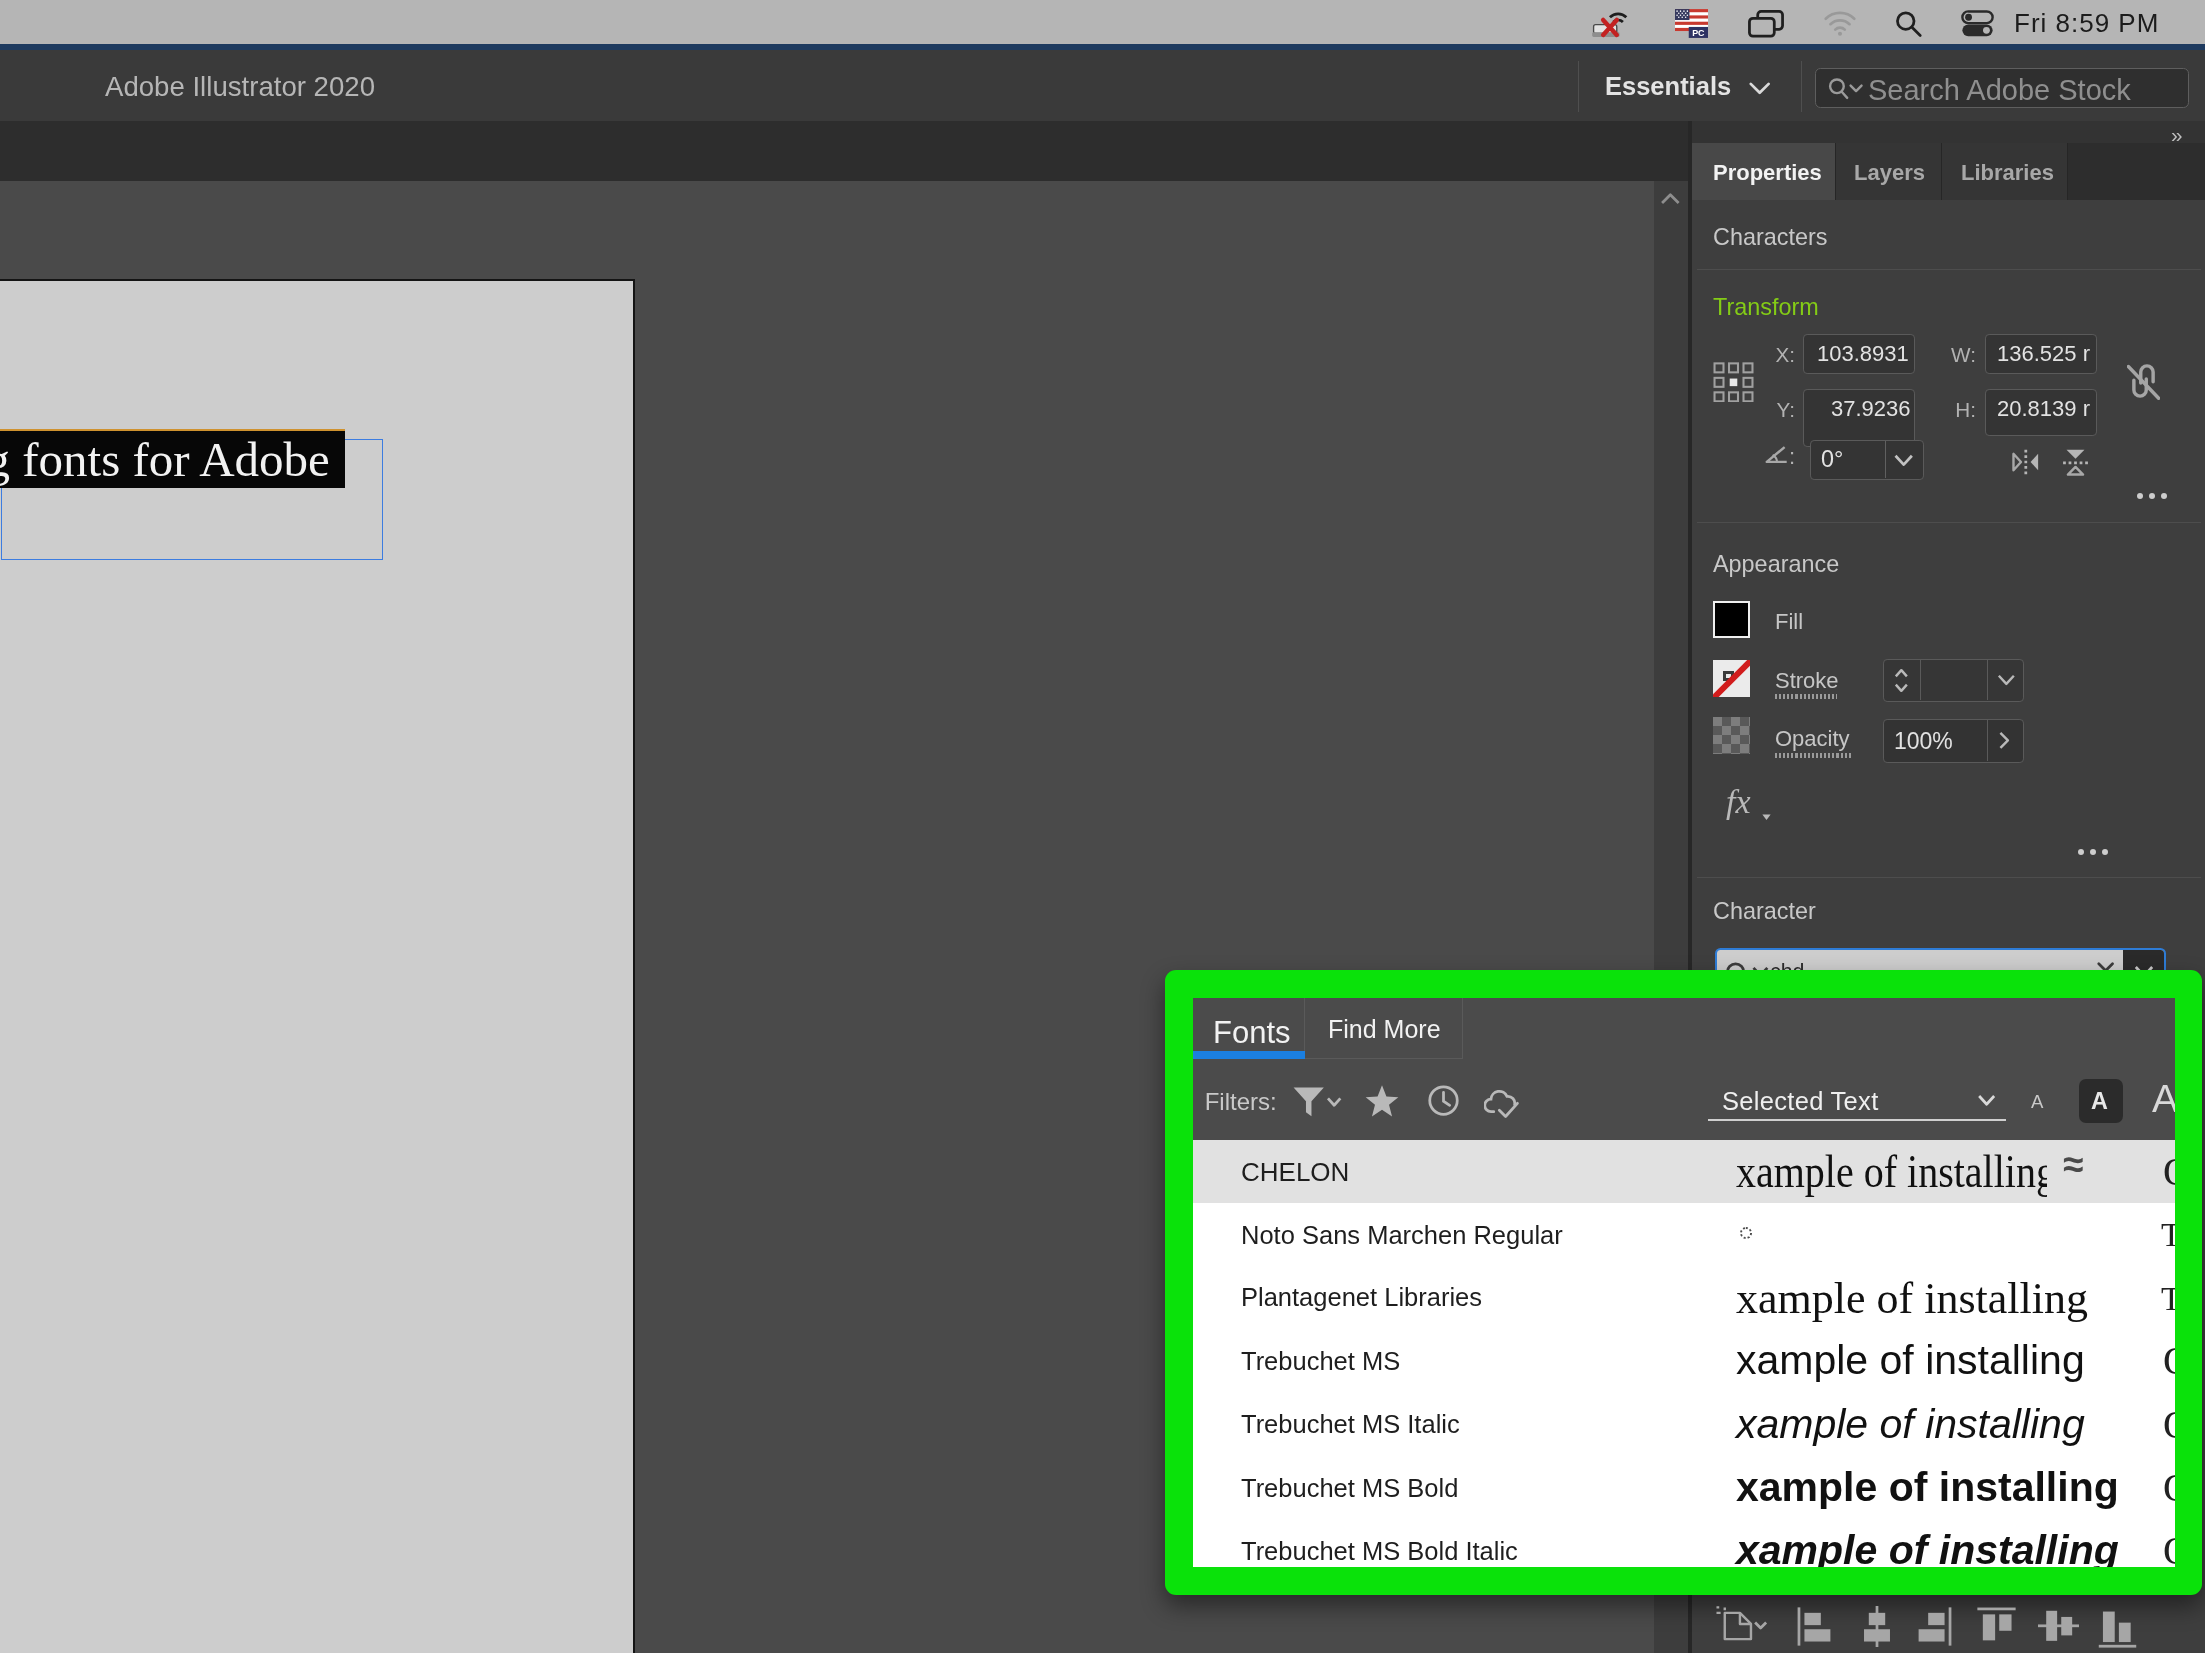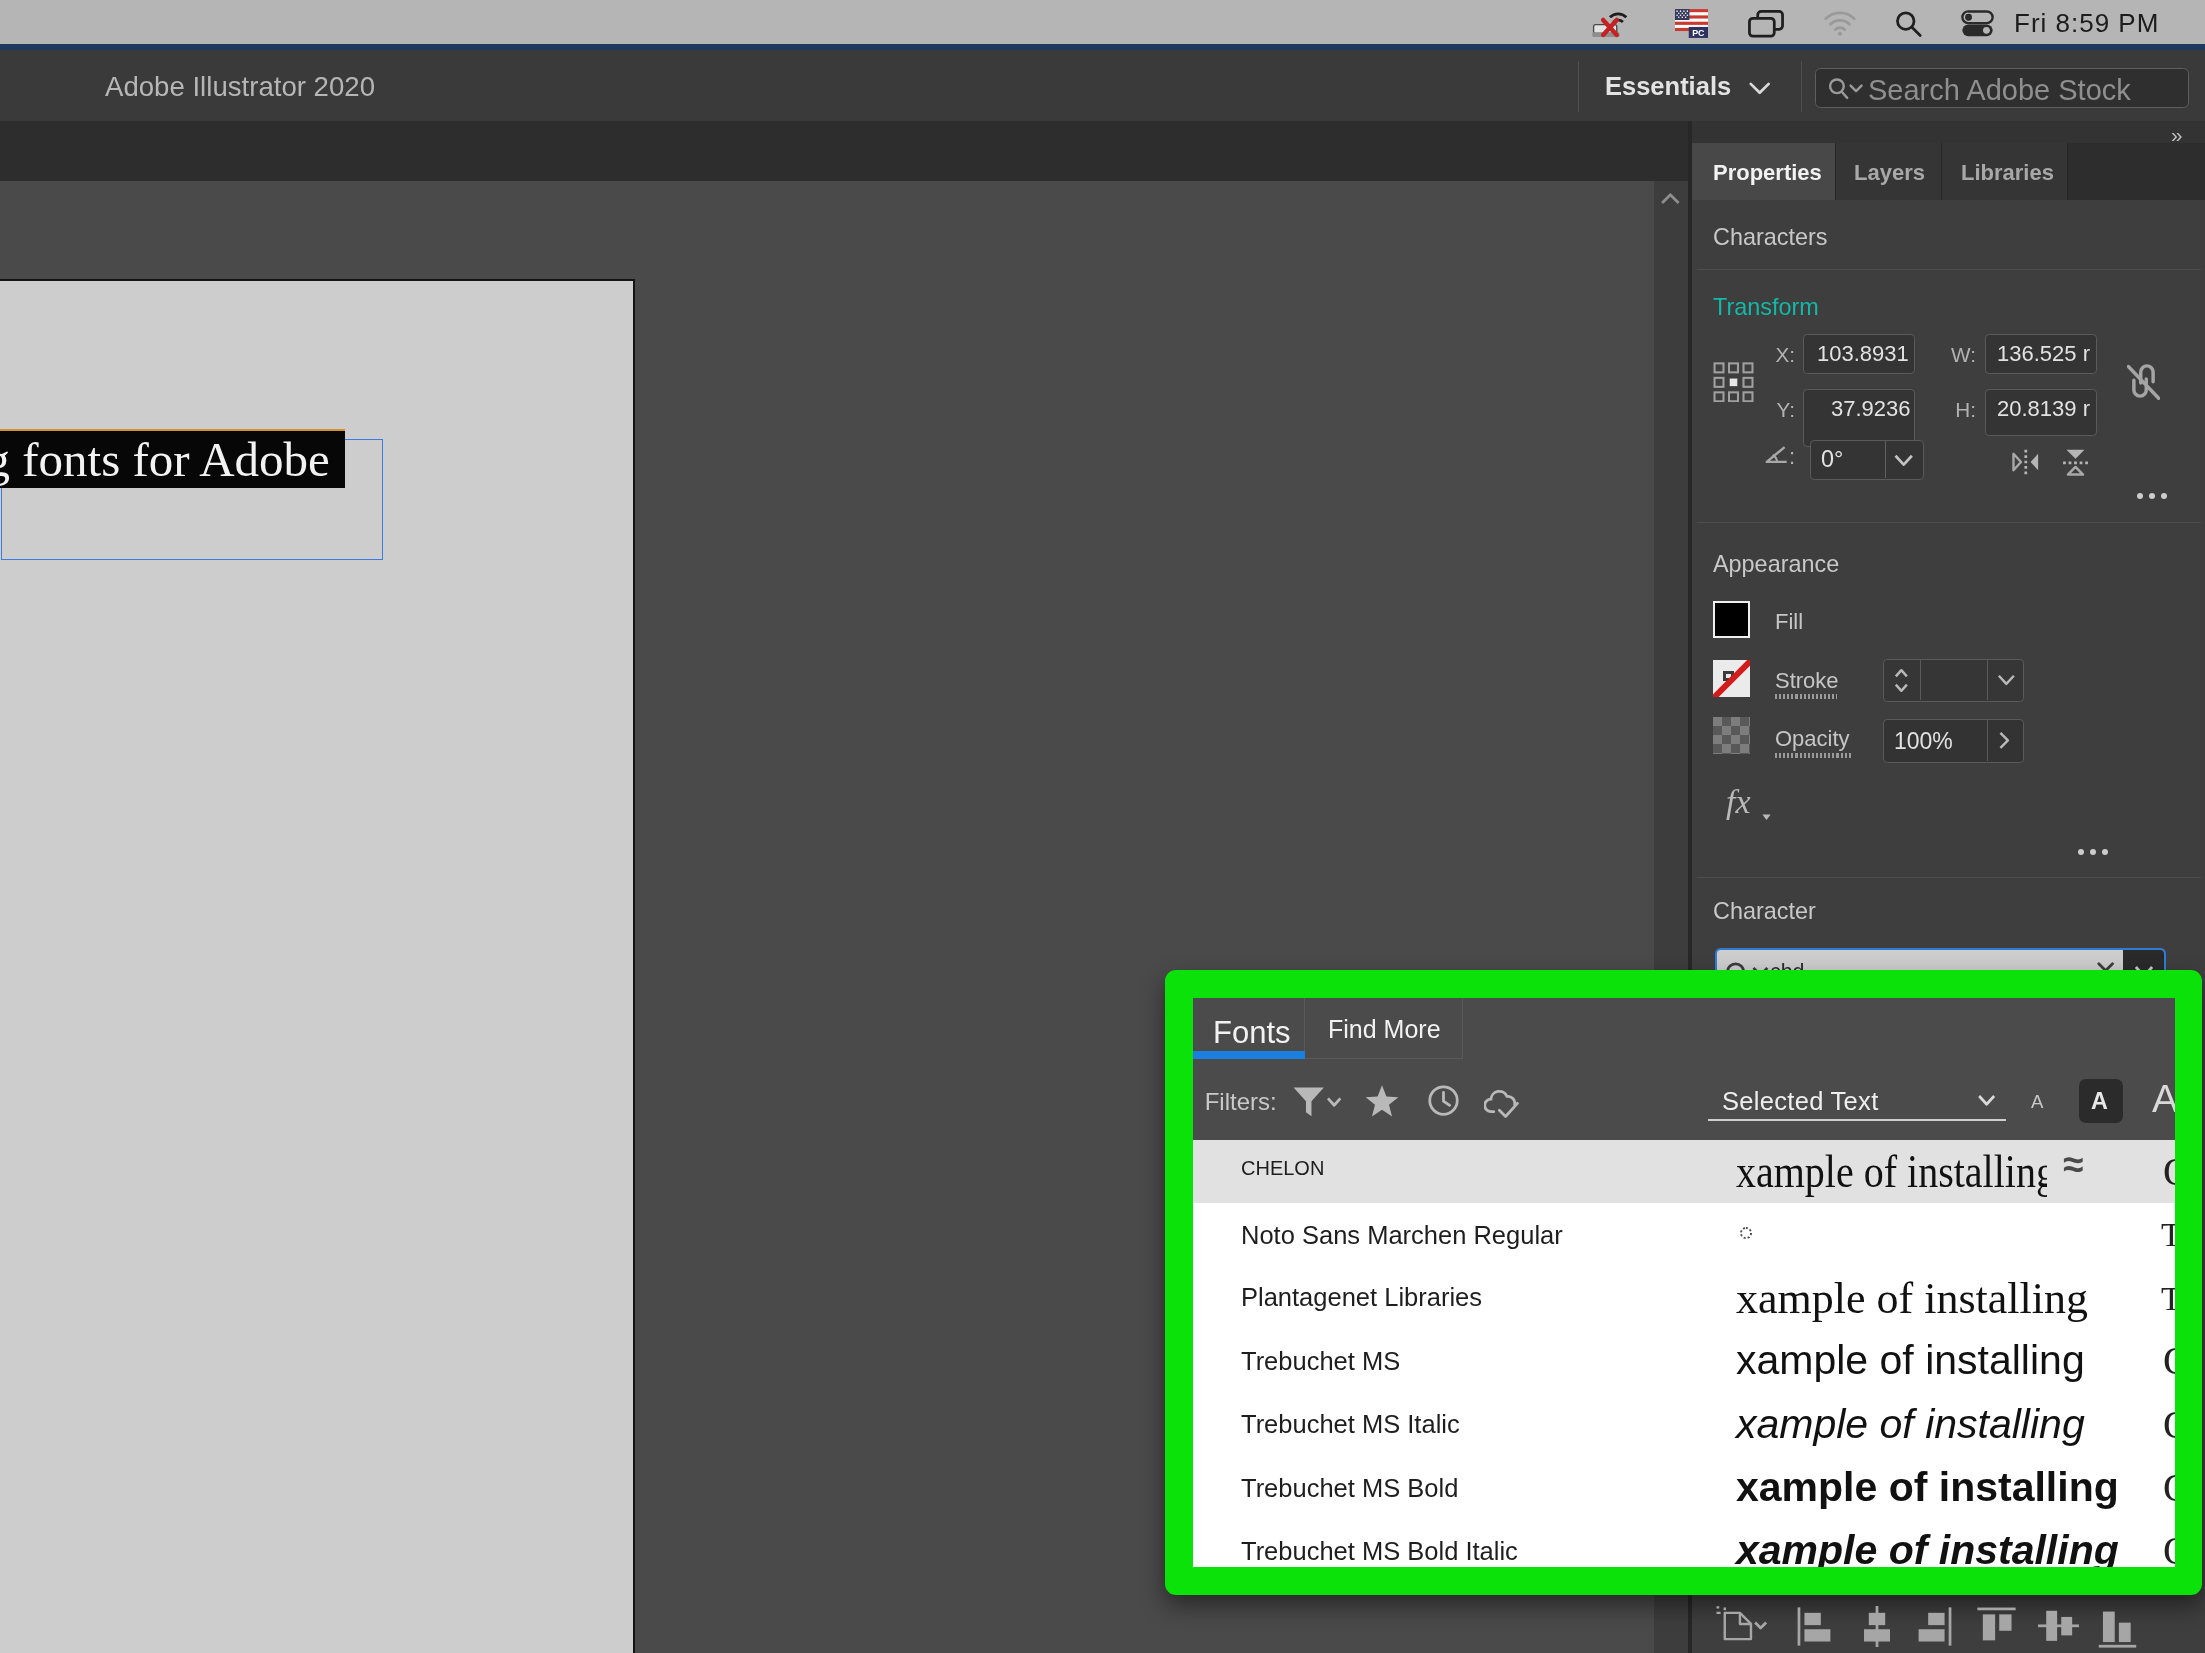--- a/index.html
+++ b/index.html
@@ -129,21 +129,21 @@
   <div class="abs" style="left:1713px;top:160px;color:#f2f2f2;font-size:22px;font-weight:700;">Properties</div>
   <div class="abs" style="left:1854px;top:160px;color:#a8a8a8;font-size:22px;font-weight:700;">Layers</div>
   <div class="abs" style="left:1961px;top:160px;color:#a8a8a8;font-size:22px;font-weight:700;">Libraries</div>
   <div class="abs" style="left:1835px;top:143px;width:1.4px;height:57px;background:#262626;"></div>
   <div class="abs" style="left:1941px;top:143px;width:1.4px;height:57px;background:#262626;"></div>
   <div class="abs" style="left:2067px;top:143px;width:1.4px;height:57px;background:#262626;"></div>
 
   <div class="abs" style="left:1713px;top:224px;color:#c8c8c8;font-size:23.4px;">Characters</div>
   <div class="abs" style="left:1697px;top:269px;width:504px;height:1.4px;background:#4d4d4d;"></div>
 
-  <div class="abs" style="left:1713px;top:294px;color:#14b8a6;font-size:23.4px;">Transform</div>
+  <div class="abs" style="left:1713px;top:294px;color:#84cc16;font-size:23.4px;">Transform</div>
 
   <svg class="abs" style="left:1713px;top:362px;" width="41" height="40" viewBox="0 0 59 58">
     <g fill="none" stroke="#a0a0a0" stroke-width="3">
       <rect x="2" y="2" width="13" height="13"></rect>
         <rect x="23" y="2" width="13" height="13"></rect>
         <rect x="44" y="2" width="13" height="13"></rect>
       <rect x="2" y="23" width="13" height="13"></rect>
         <rect x="44" y="23" width="13" height="13"></rect>
       <rect x="2" y="44" width="13" height="13"></rect>
         <rect x="23" y="44" width="13" height="13"></rect>
@@ -289,21 +289,21 @@
         </svg>
       <div style="position:absolute;left:515px;top:121px;width:298px;height:2.1px;background:#cfcfcf;"></div>
       <div style="position:absolute;left:838px;top:93px;color:#c9c9c9;font-size:18.6px;">A</div>
       <div style="position:absolute;left:886px;top:81px;width:44px;height:44px;background:#2b2b2b;border-radius:6.9px;"></div>
       <div style="position:absolute;left:898px;top:90px;color:#e8e8e8;font-size:23.4px;font-weight:700;">A</div>
       <div style="position:absolute;left:959px;top:79px;color:#d9d9d9;font-size:39px;">A</div>
 
       <div style="position:absolute;left:0;top:142px;width:982px;height:427px;background:#ffffff;"></div>
       <div style="position:absolute;left:0;top:142px;width:982px;height:63px;background:#e1e1e1;"></div>
 
-      <div style="position:absolute;left:48px;top:159px;color:#1e1e1e;font-size:20px;">CHELON</div>
+      <div style="position:absolute;left:48px;top:159px;color:#1e1e1e;font-size:26px;">CHELON</div>
       <div style="position:absolute;left:543px;top:142px;width:311px;height:63px;overflow:hidden;">
           <div style="position:absolute;left:0;top:0;height:63px;line-height:63px;color:#111;font-family:'Liberation Serif',serif;font-size:40px;white-space:nowrap;transform:scaleY(1.15);transform-origin:0 50%;">xample of installing</div>
         </div>
       <div style="position:absolute;left:870px;top:146px;color:#4a4a4a;font-size:37px;font-weight:700;">≈</div>
       <div style="position:absolute;left:970px;top:142px;height:63px;line-height:63px;color:#222;font-family:'Liberation Serif',serif;font-size:40px;">O</div>
 
       <div style="position:absolute;left:48px;top:223px;color:#1e1e1e;font-size:25.5px;">Noto Sans Marchen Regular</div>
       <div style="position:absolute;left:547px;top:229px;width:11.7px;height:11.7px;border:2.1px dotted #4e4e4e;border-radius:50%;"></div>
       <div style="position:absolute;left:968px;top:205px;height:63px;line-height:63px;color:#222;font-family:'Liberation Serif',serif;font-size:34px;">Tc</div>
 

